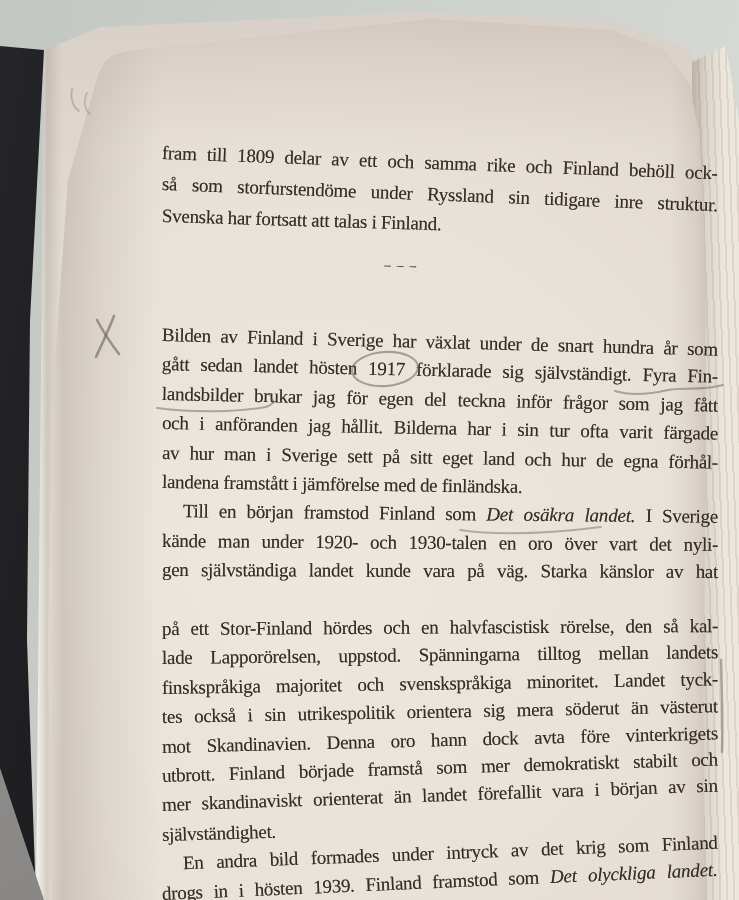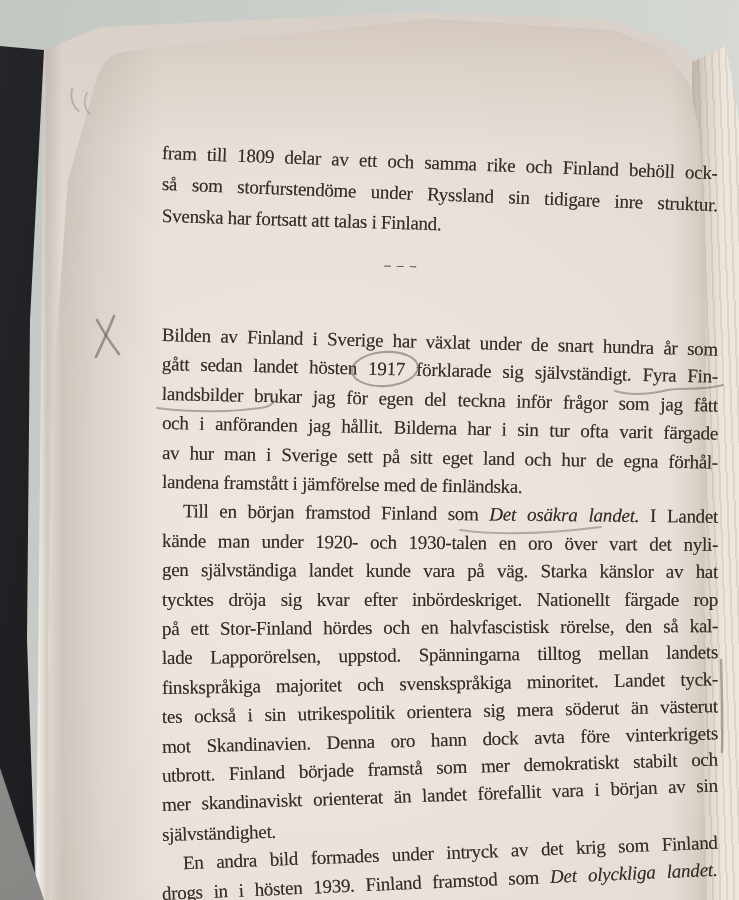--- a/index.html
+++ b/index.html
@@ -85,24 +85,23 @@
 
   <div class="divider">– – –</div>
 
   <div class="line" style="top:322px;transform:rotate(1.5deg)">Bilden av Finland i Sverige har växlat under de snart hundra år som</div>
   <div class="line" style="top:351px;transform:rotate(1.3deg)">gått sedan landet hösten 1917 förklarade sig självständigt. Fyra Fin-</div>
   <div class="line" style="top:381px;transform:rotate(1.2deg)">landsbilder brukar jag för egen del teckna inför frågor som jag fått</div>
   <div class="line" style="top:410px;transform:rotate(1.1deg)">och i anföranden jag hållit. Bilderna har i sin tur ofta varit färgade</div>
   <div class="line" style="top:440px;transform:rotate(1.0deg)">av hur man i Sverige sett på sitt eget land och hur de egna förhål-</div>
   <div class="line nj" style="top:469px;transform:rotate(0.8deg)">landena framstått i jämförelse med de finländska.</div>
 
-  <div class="line indent" style="top:498px;transform:rotate(0.6deg)"><span>Till en början framstod Finland som </span><span class="it">Det osäkra landet.</span><span> I Landet</span></div>
+  <div class="line indent" style="top:498px;transform:rotate(0.6deg)"><span>Till en början framstod Finland som </span><span class="it">Det osäkra landet.</span><span> I Sverige</span></div>
   <div class="line" style="top:528px;transform:rotate(0.4deg)">kände man under 1920- och 1930-talen en oro över vart det nyli-</div>
   <div class="line" style="top:557px;transform:rotate(0.2deg)">gen självständiga landet kunde vara på väg. Starka känslor av hat</div>
-  <div class="line" style="top:587px">tycktes dröja sig kvar efter inbördeskriget. Nationellt färgade rop</div>
   <div class="line" style="top:616px;transform:rotate(-0.3deg)">på ett Stor-Finland hördes och en halvfascistisk rörelse, den så kal-</div>
   <div class="line" style="top:645px;transform:rotate(-0.6deg)">lade Lapporörelsen, uppstod. Spänningarna tilltog mellan landets</div>
   <div class="line" style="top:675px;transform:rotate(-0.9deg)">finskspråkiga majoritet och svenskspråkiga minoritet. Landet tyck-</div>
   <div class="line" style="top:704px;transform:rotate(-1.1deg)">tes också i sin utrikespolitik orientera sig mera söderut än västerut</div>
   <div class="line" style="top:734px;transform:rotate(-1.4deg)">mot Skandinavien. Denna oro hann dock avta före vinterkrigets</div>
   <div class="line" style="top:763px;transform:rotate(-1.7deg)">utbrott. Finland började framstå som mer demokratiskt stabilt och</div>
   <div class="line" style="top:792px;transform:rotate(-2.0deg)">mer skandinaviskt orienterat än landet förefallit vara i början av sin</div>
   <div class="line nj" style="top:822px;transform:rotate(-1.6deg)">självständighet.</div>
 
   <div class="line indent" style="top:851px;transform:rotate(-2.2deg)">En andra bild formades under intryck av det krig som Finland</div>

